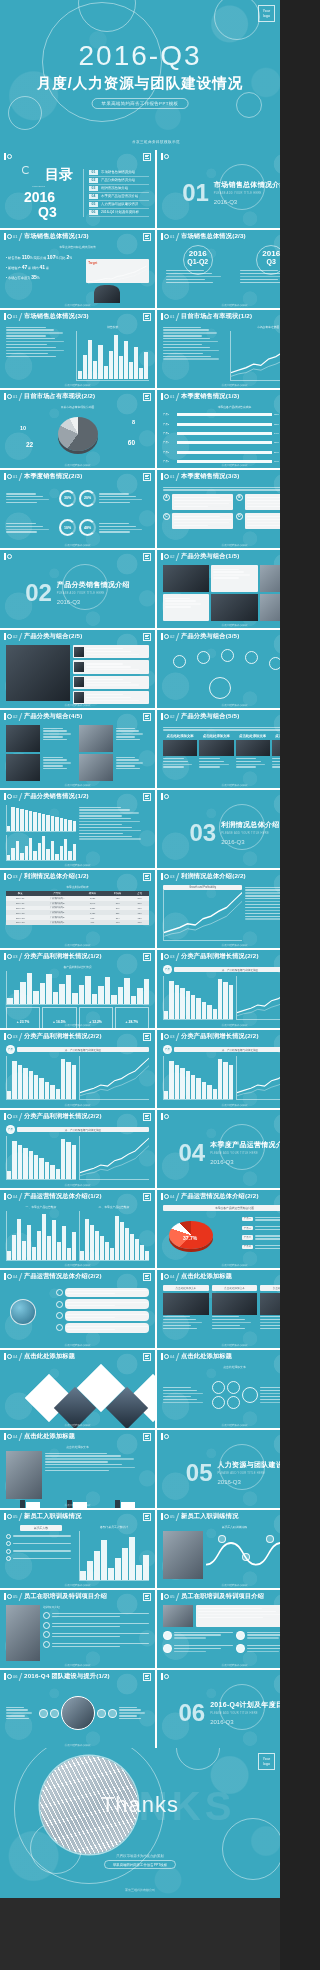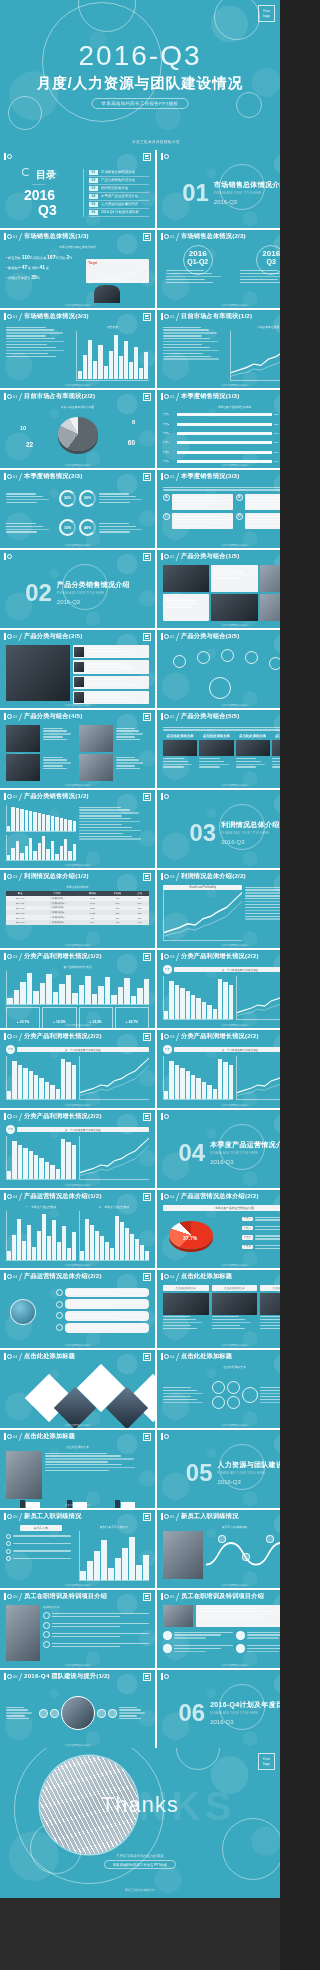--- a/index.html
+++ b/index.html
@@ -83,21 +83,21 @@
              border-radius:50%; left:62px; top:14px; z-index:0;}
   .sec-num{ font-size:24px; font-weight:bold; color:#d8f0f5; line-height:1; opacity:.92;}
   .sec-tx{ }
   .sec-h{ font-size:7px; font-weight:bold; color:#fff; letter-spacing:.3px;}
   .sec-en{ font-size:2.6px; color:rgba(255,255,255,.55); margin-top:2px; letter-spacing:.3px;}
   .sec-q{ font-size:6px; color:rgba(255,255,255,.75); margin-top:4px;}
 
   
   .toc{ display:flex; gap:7px; height:100%; align-items:center; padding-left:16px;}
   .toc-l{ width:54px; }
-  .toc-cn{ font-size:10px; font-weight:bold; color:#fff; display:flex; align-items:flex-start; gap:6px;}
+  .toc-cn{ font-size:14px; font-weight:bold; color:#fff; display:flex; align-items:flex-start; gap:15px;}
   .toc-cn .c{ width:8px;height:8px;border:1px solid rgba(255,255,255,.8); border-right-color:transparent; border-radius:50%;}
   .toc-en{ font-size:2.4px; color:rgba(255,255,255,.6); margin:1px 0 2px 10px;}
   .toc-year{ font-size:14px; font-weight:bold; color:#fff; line-height:1.05; margin-left:2px;}
   .toc-q{ font-size:14px; font-weight:bold; color:#fff; line-height:1.05; margin-left:16px;}
   .toc-r{ flex:1; border-left:.7px solid rgba(255,255,255,.45); padding-left:5px;}
   .toc-row{ display:flex; align-items:center; gap:3px; height:8px; border-bottom:.5px solid rgba(255,255,255,.35);}
   .toc-badge{ width:9px;height:5px; background:rgba(255,255,255,.85); color:#2e8ba1;
               font-size:3.4px; font-weight:bold; display:flex;align-items:center;justify-content:center; flex:none;}
   .toc-txt{ font-size:3.4px; color:rgba(255,255,255,.95); white-space:nowrap; overflow:hidden;}
 

